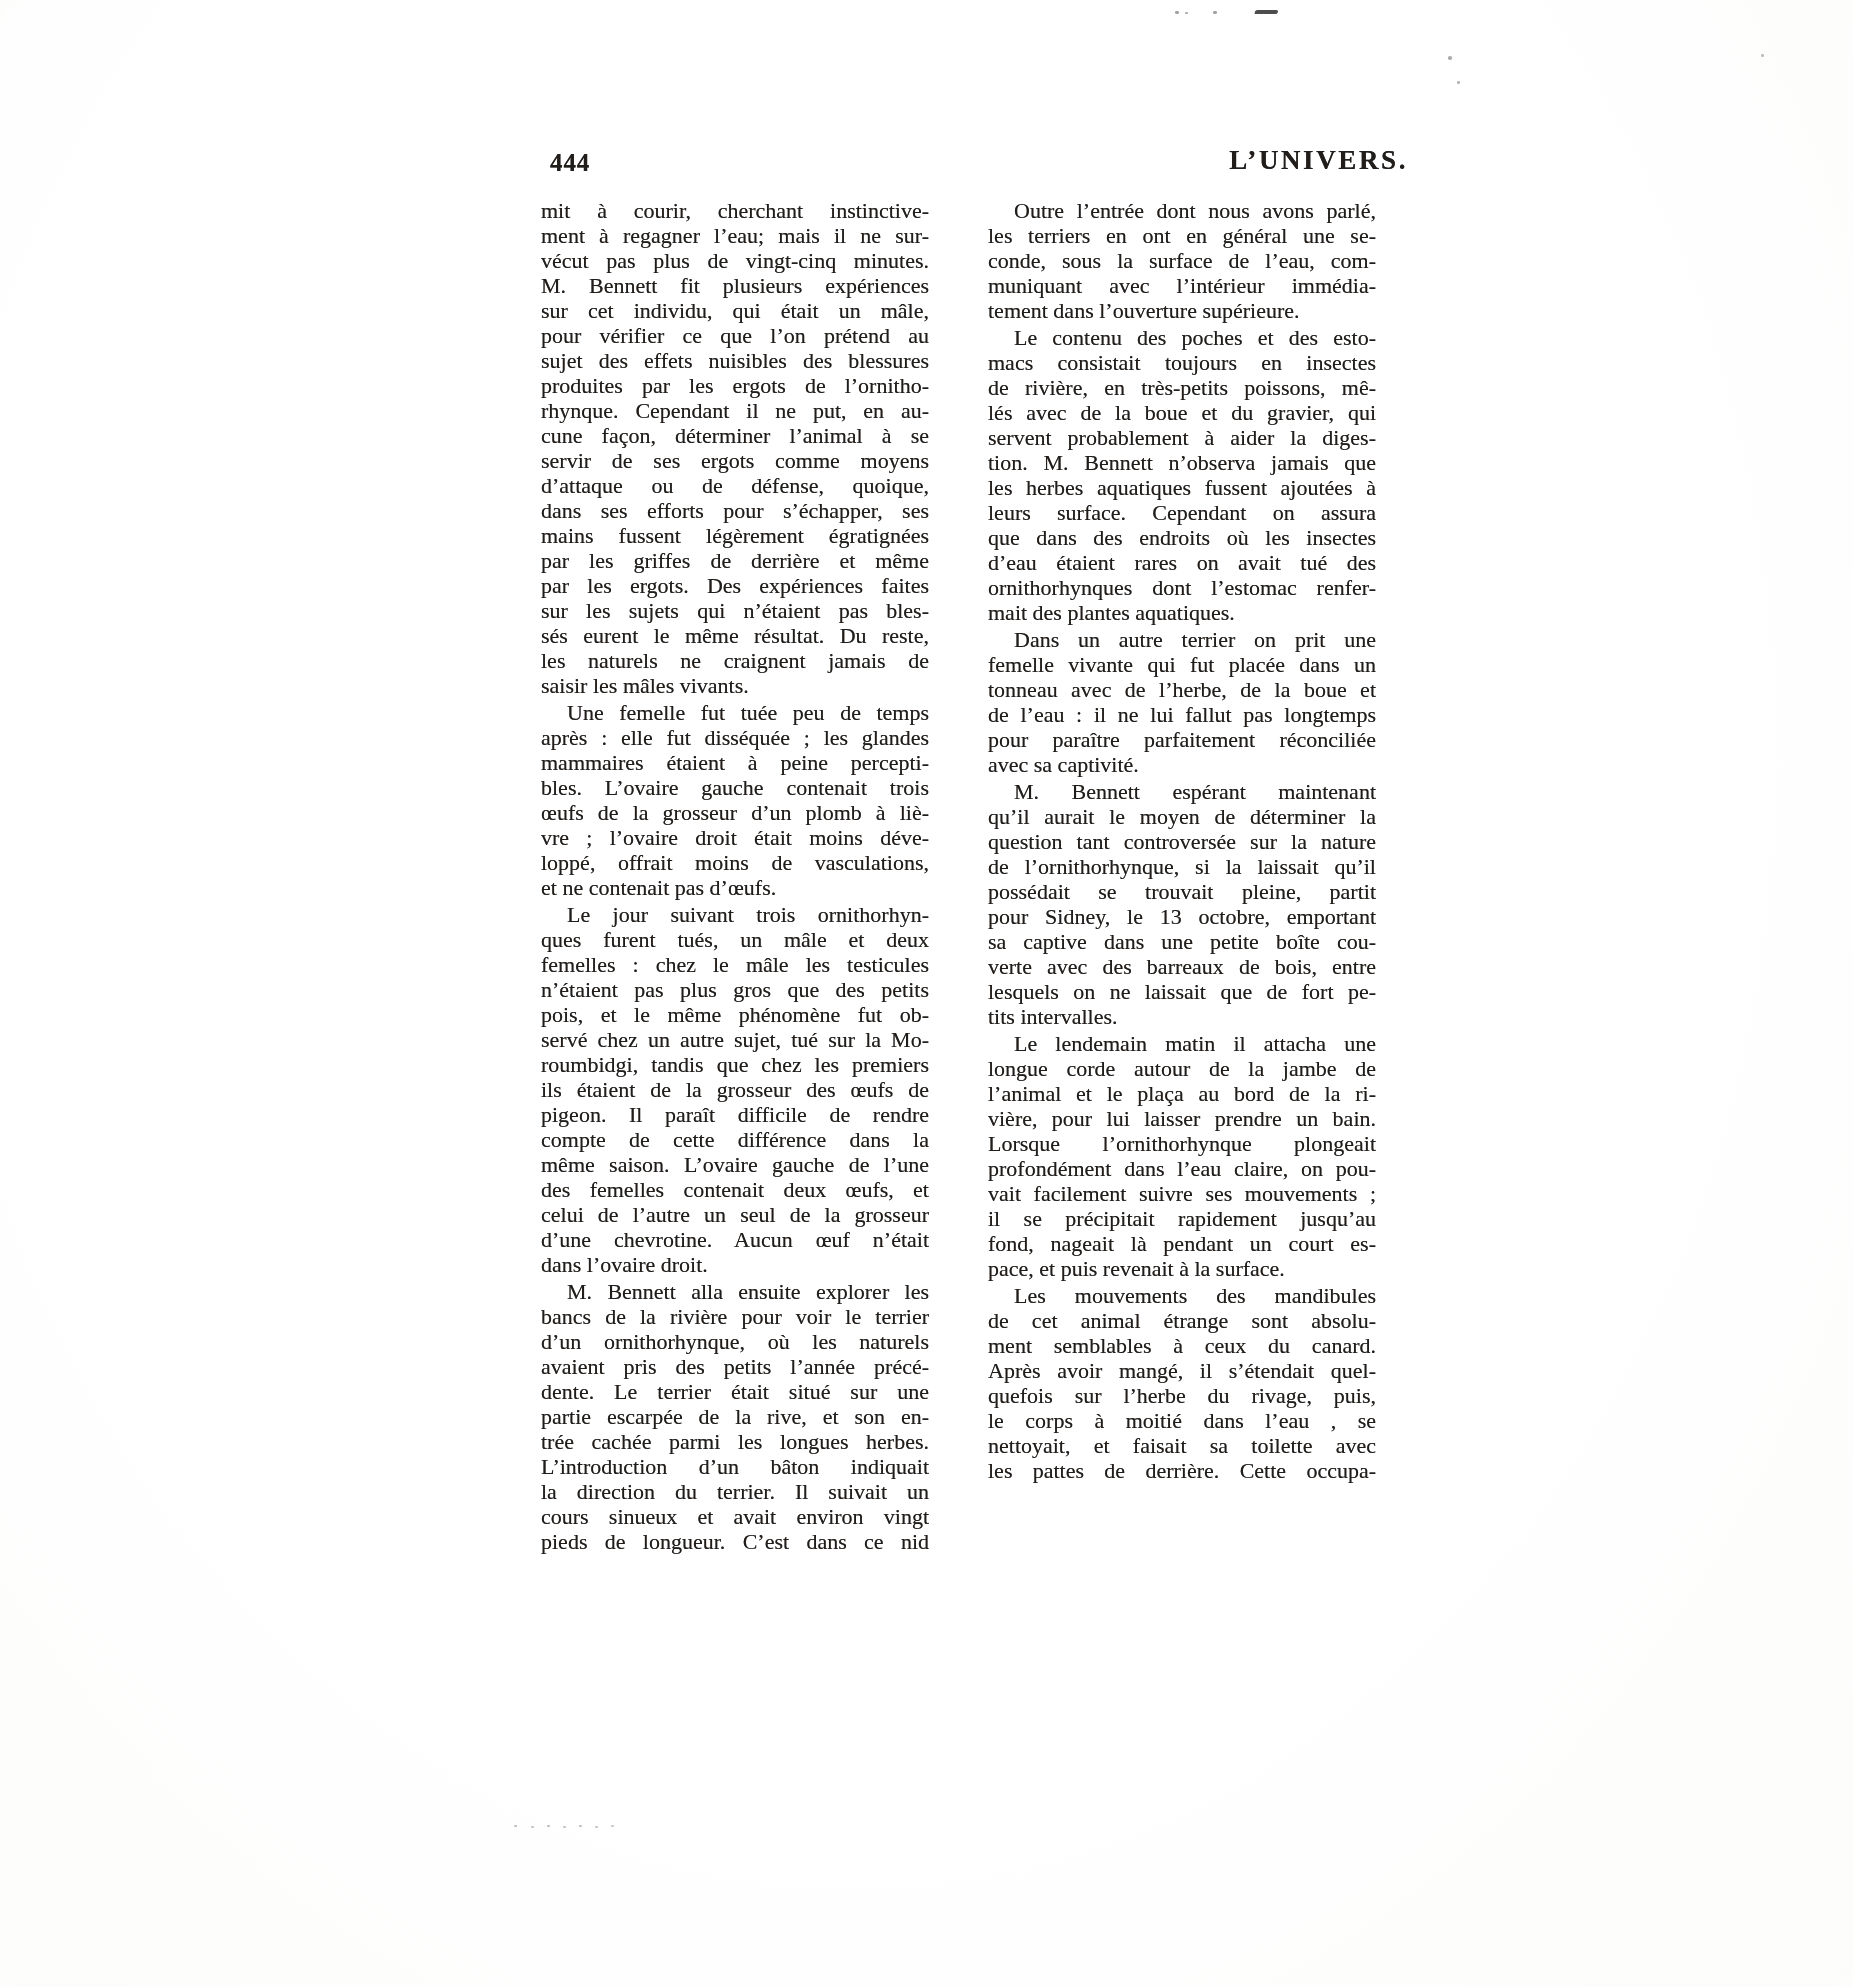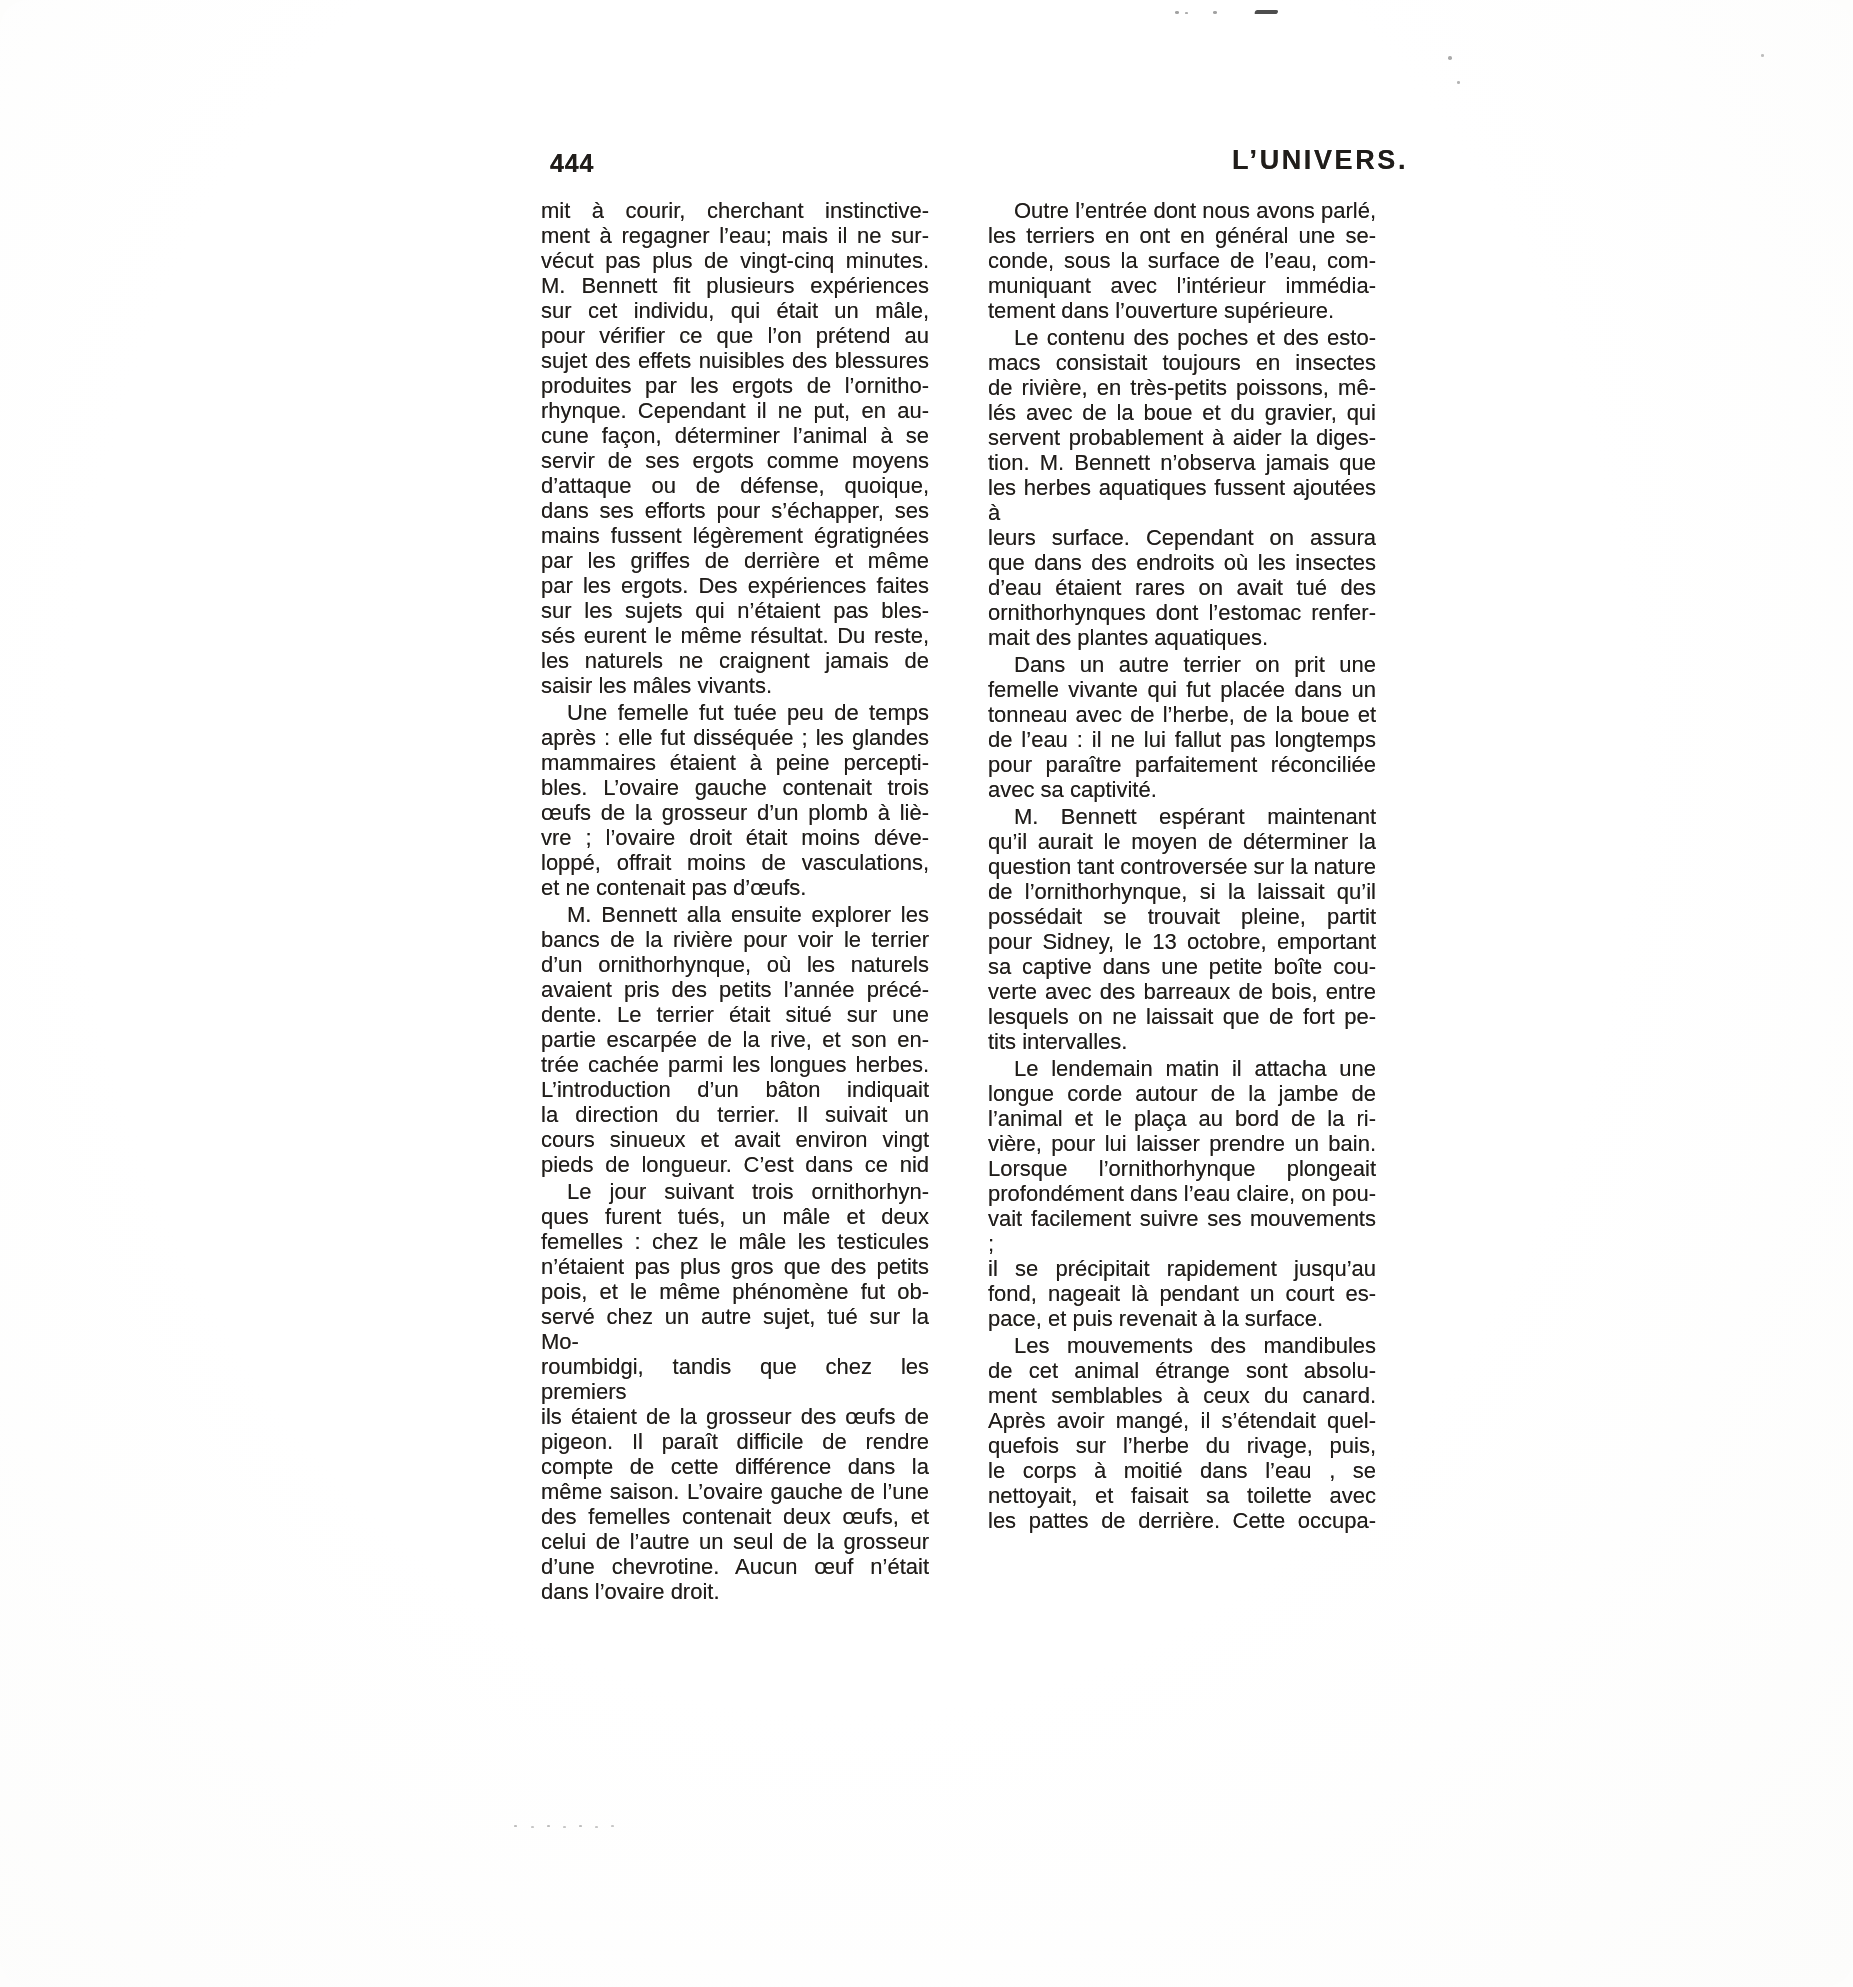--- a/index.html
+++ b/index.html
@@ -8,21 +8,21 @@
     width: 1854px;
     height: 1988px;
     background: #fdfdfc;
     overflow: hidden;
   }
   .page {
     position: absolute;
     inset: 0;
     background: radial-gradient(ellipse at 46% 38%, #ffffff 55%, #fcfcfb 100%);
     color: #201d1a;
-    font-family: Liberation Sans, sans-serif;
+    font-family: Liberation Serif, serif;
     border-radius: 28px;
   }
   .pagenum {
     position: absolute;
     left: 550px;
     top: 151px;
     font-size: 25px;
     font-weight: 700;
     line-height: 24px;
     letter-spacing: 0.9px;
@@ -113,48 +113,48 @@
           <div class="line indent">Une femelle fut tuée peu de temps</div>
           <div class="line">après : elle fut disséquée ; les glandes</div>
           <div class="line">mammaires étaient à peine percepti-</div>
           <div class="line">bles. L’ovaire gauche contenait trois</div>
           <div class="line">œufs de la grosseur d’un plomb à liè-</div>
           <div class="line">vre ; l’ovaire droit était moins déve-</div>
           <div class="line">loppé, offrait moins de vasculations,</div>
           <div class="line endline">et ne contenait pas d’œufs.</div>
         </div>
         <div class="para">
-          <div class="line indent">M. Bennett alla ensuite explorer les</div>
-          <div class="line">bancs de la rivière pour voir le terrier</div>
-          <div class="line">d’un ornithorhynque, où les naturels</div>
-          <div class="line">avaient pris des petits l’année précé-</div>
-          <div class="line">dente. Le terrier était situé sur une</div>
-          <div class="line">partie escarpée de la rive, et son en-</div>
-          <div class="line">trée cachée parmi les longues herbes.</div>
-          <div class="line">L’introduction d’un bâton indiquait</div>
-          <div class="line">la direction du terrier. Il suivait un</div>
-          <div class="line">cours sinueux et avait environ vingt</div>
-          <div class="line">pieds de longueur. C’est dans ce nid</div>
-        </div>
-        <div class="para">
           <div class="line indent">Le jour suivant trois ornithorhyn-</div>
           <div class="line">ques furent tués, un mâle et deux</div>
           <div class="line">femelles : chez le mâle les testicules</div>
           <div class="line">n’étaient pas plus gros que des petits</div>
           <div class="line">pois, et le même phénomène fut ob-</div>
           <div class="line">servé chez un autre sujet, tué sur la Mo-</div>
           <div class="line">roumbidgi, tandis que chez les premiers</div>
           <div class="line">ils étaient de la grosseur des œufs de</div>
           <div class="line">pigeon. Il paraît difficile de rendre</div>
           <div class="line">compte de cette différence dans la</div>
           <div class="line">même saison. L’ovaire gauche de l’une</div>
           <div class="line">des femelles contenait deux œufs, et</div>
           <div class="line">celui de l’autre un seul de la grosseur</div>
           <div class="line">d’une chevrotine. Aucun œuf n’était</div>
           <div class="line endline">dans l’ovaire droit.</div>
+        </div>
+        <div class="para">
+          <div class="line indent">M. Bennett alla ensuite explorer les</div>
+          <div class="line">bancs de la rivière pour voir le terrier</div>
+          <div class="line">d’un ornithorhynque, où les naturels</div>
+          <div class="line">avaient pris des petits l’année précé-</div>
+          <div class="line">dente. Le terrier était situé sur une</div>
+          <div class="line">partie escarpée de la rive, et son en-</div>
+          <div class="line">trée cachée parmi les longues herbes.</div>
+          <div class="line">L’introduction d’un bâton indiquait</div>
+          <div class="line">la direction du terrier. Il suivait un</div>
+          <div class="line">cours sinueux et avait environ vingt</div>
+          <div class="line">pieds de longueur. C’est dans ce nid</div>
         </div>
       </div>
       <div class="col">
         <div class="para">
           <div class="line indent">Outre l’entrée dont nous avons parlé,</div>
           <div class="line">les terriers en ont en général une se-</div>
           <div class="line">conde, sous la surface de l’eau, com-</div>
           <div class="line">muniquant avec l’intérieur immédia-</div>
           <div class="line endline">tement dans l’ouverture supérieure.</div>
         </div>

